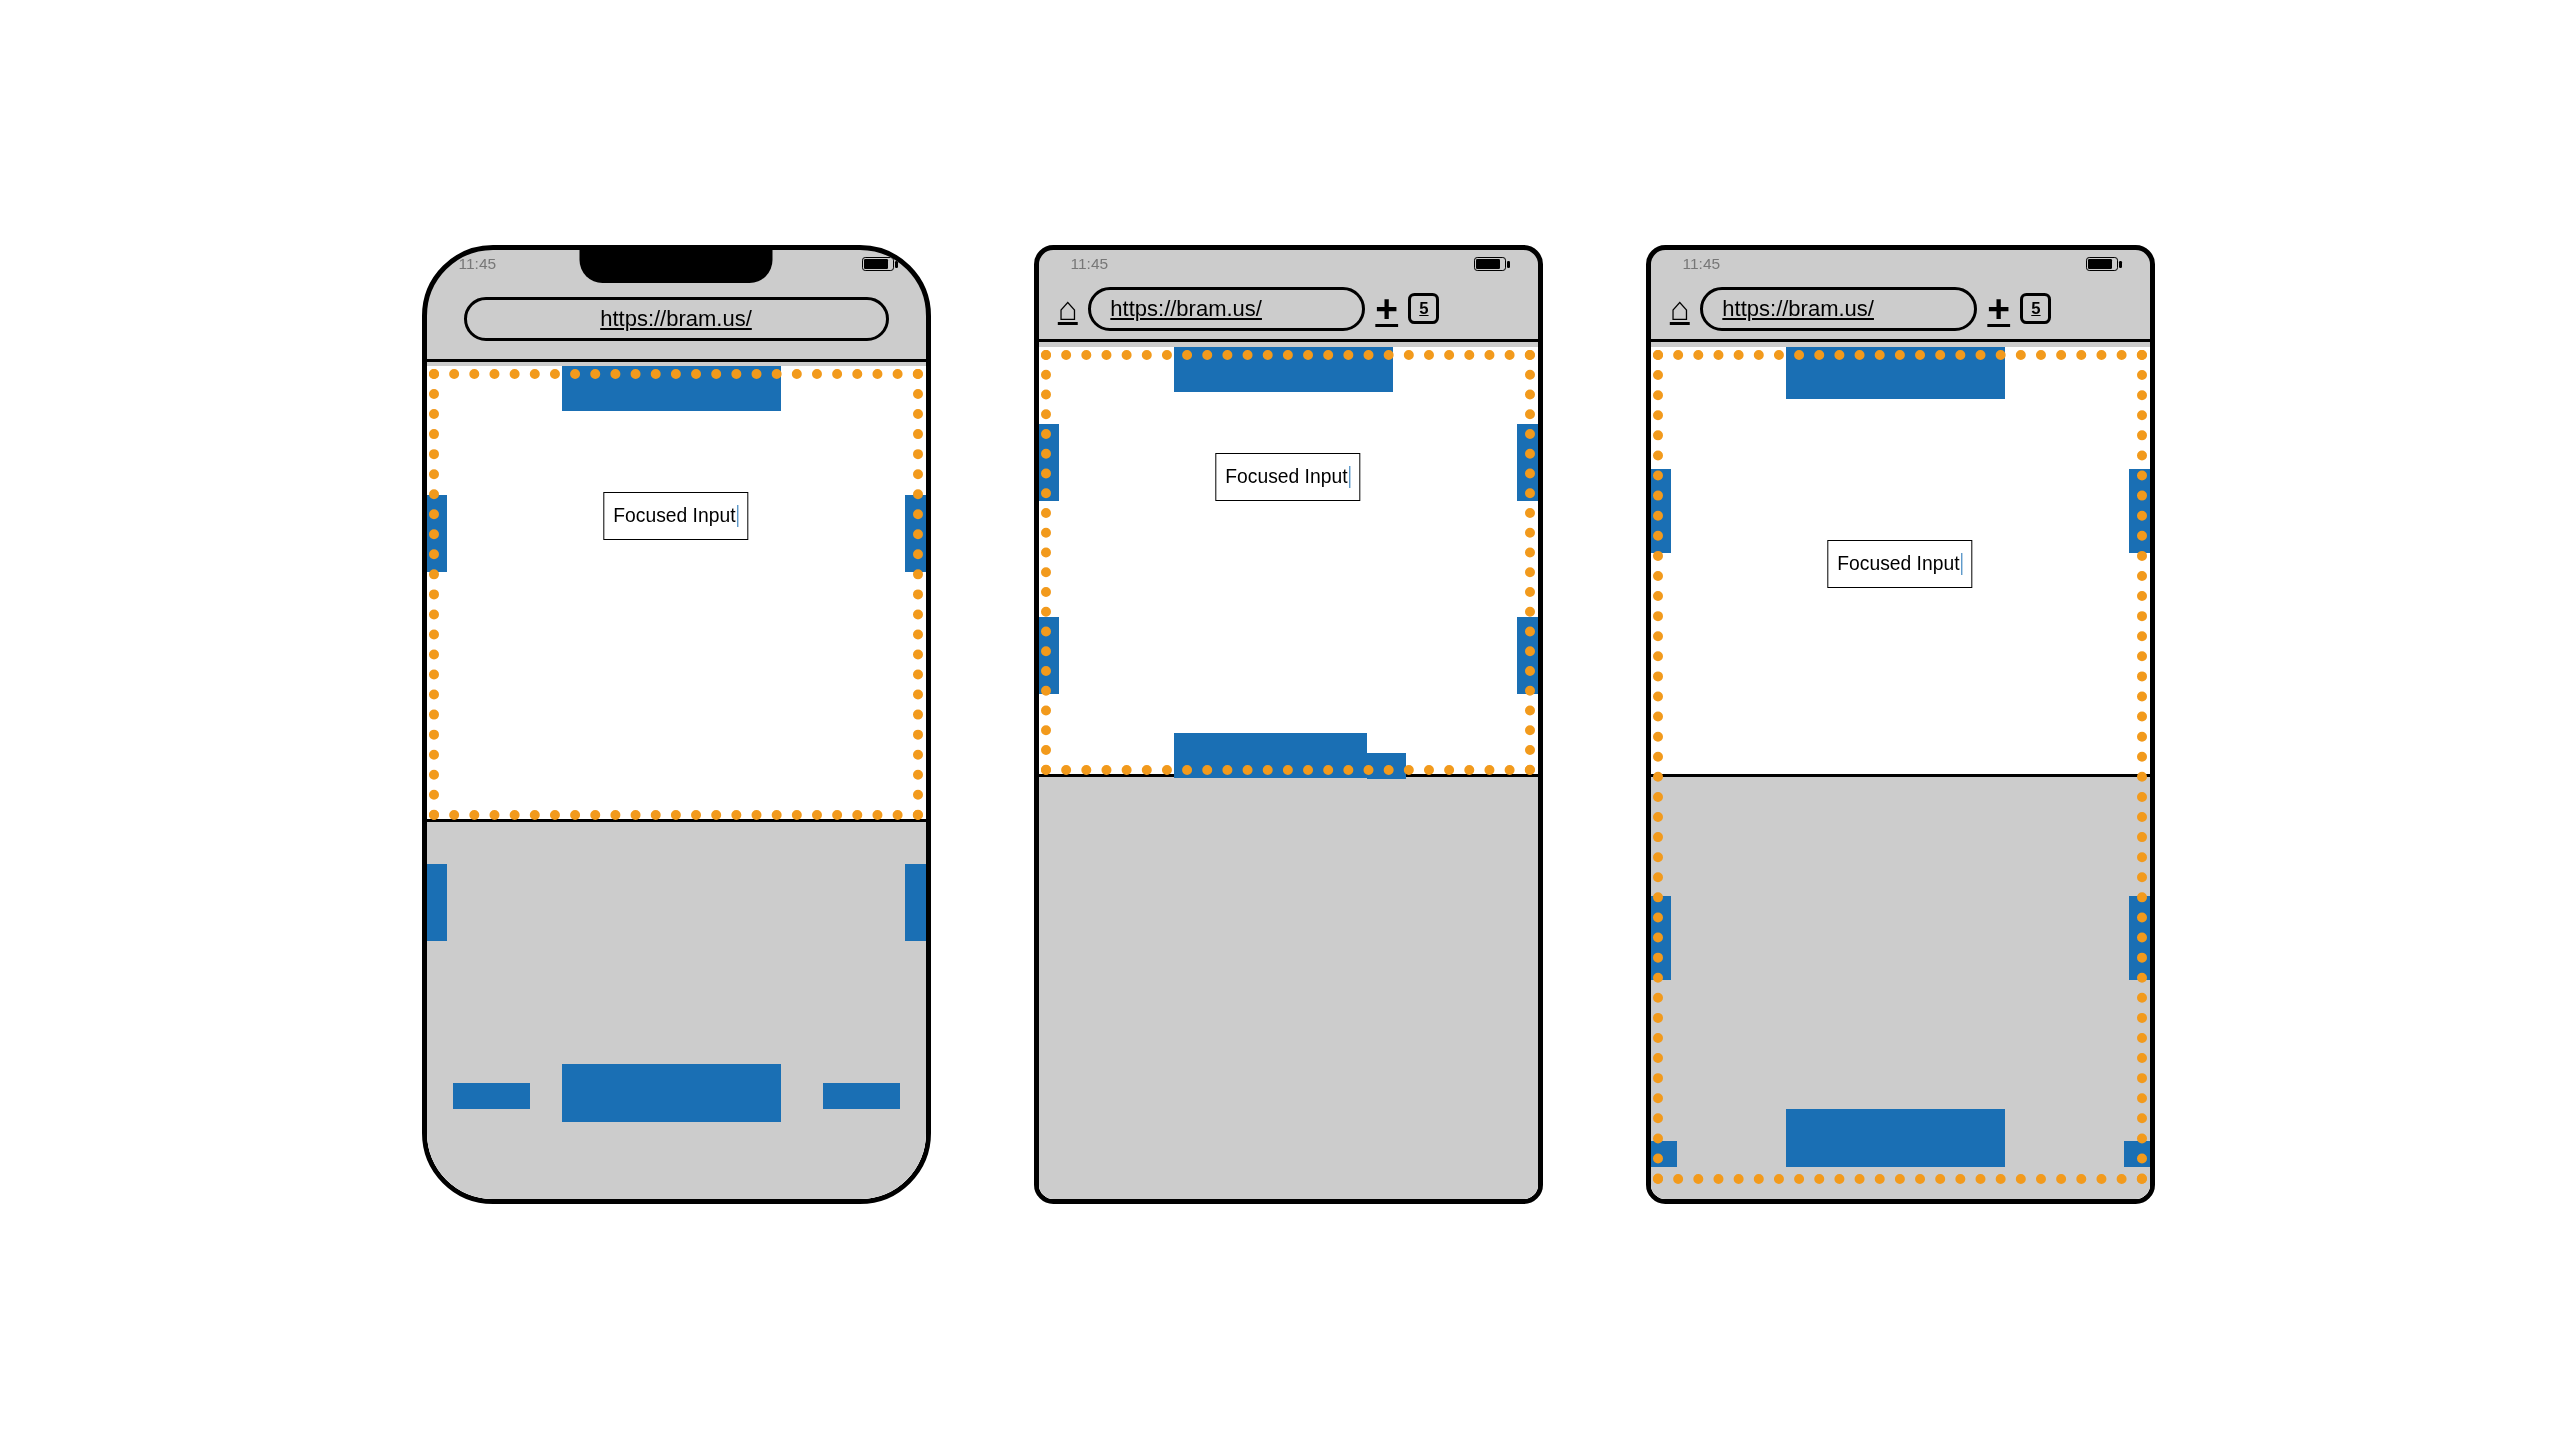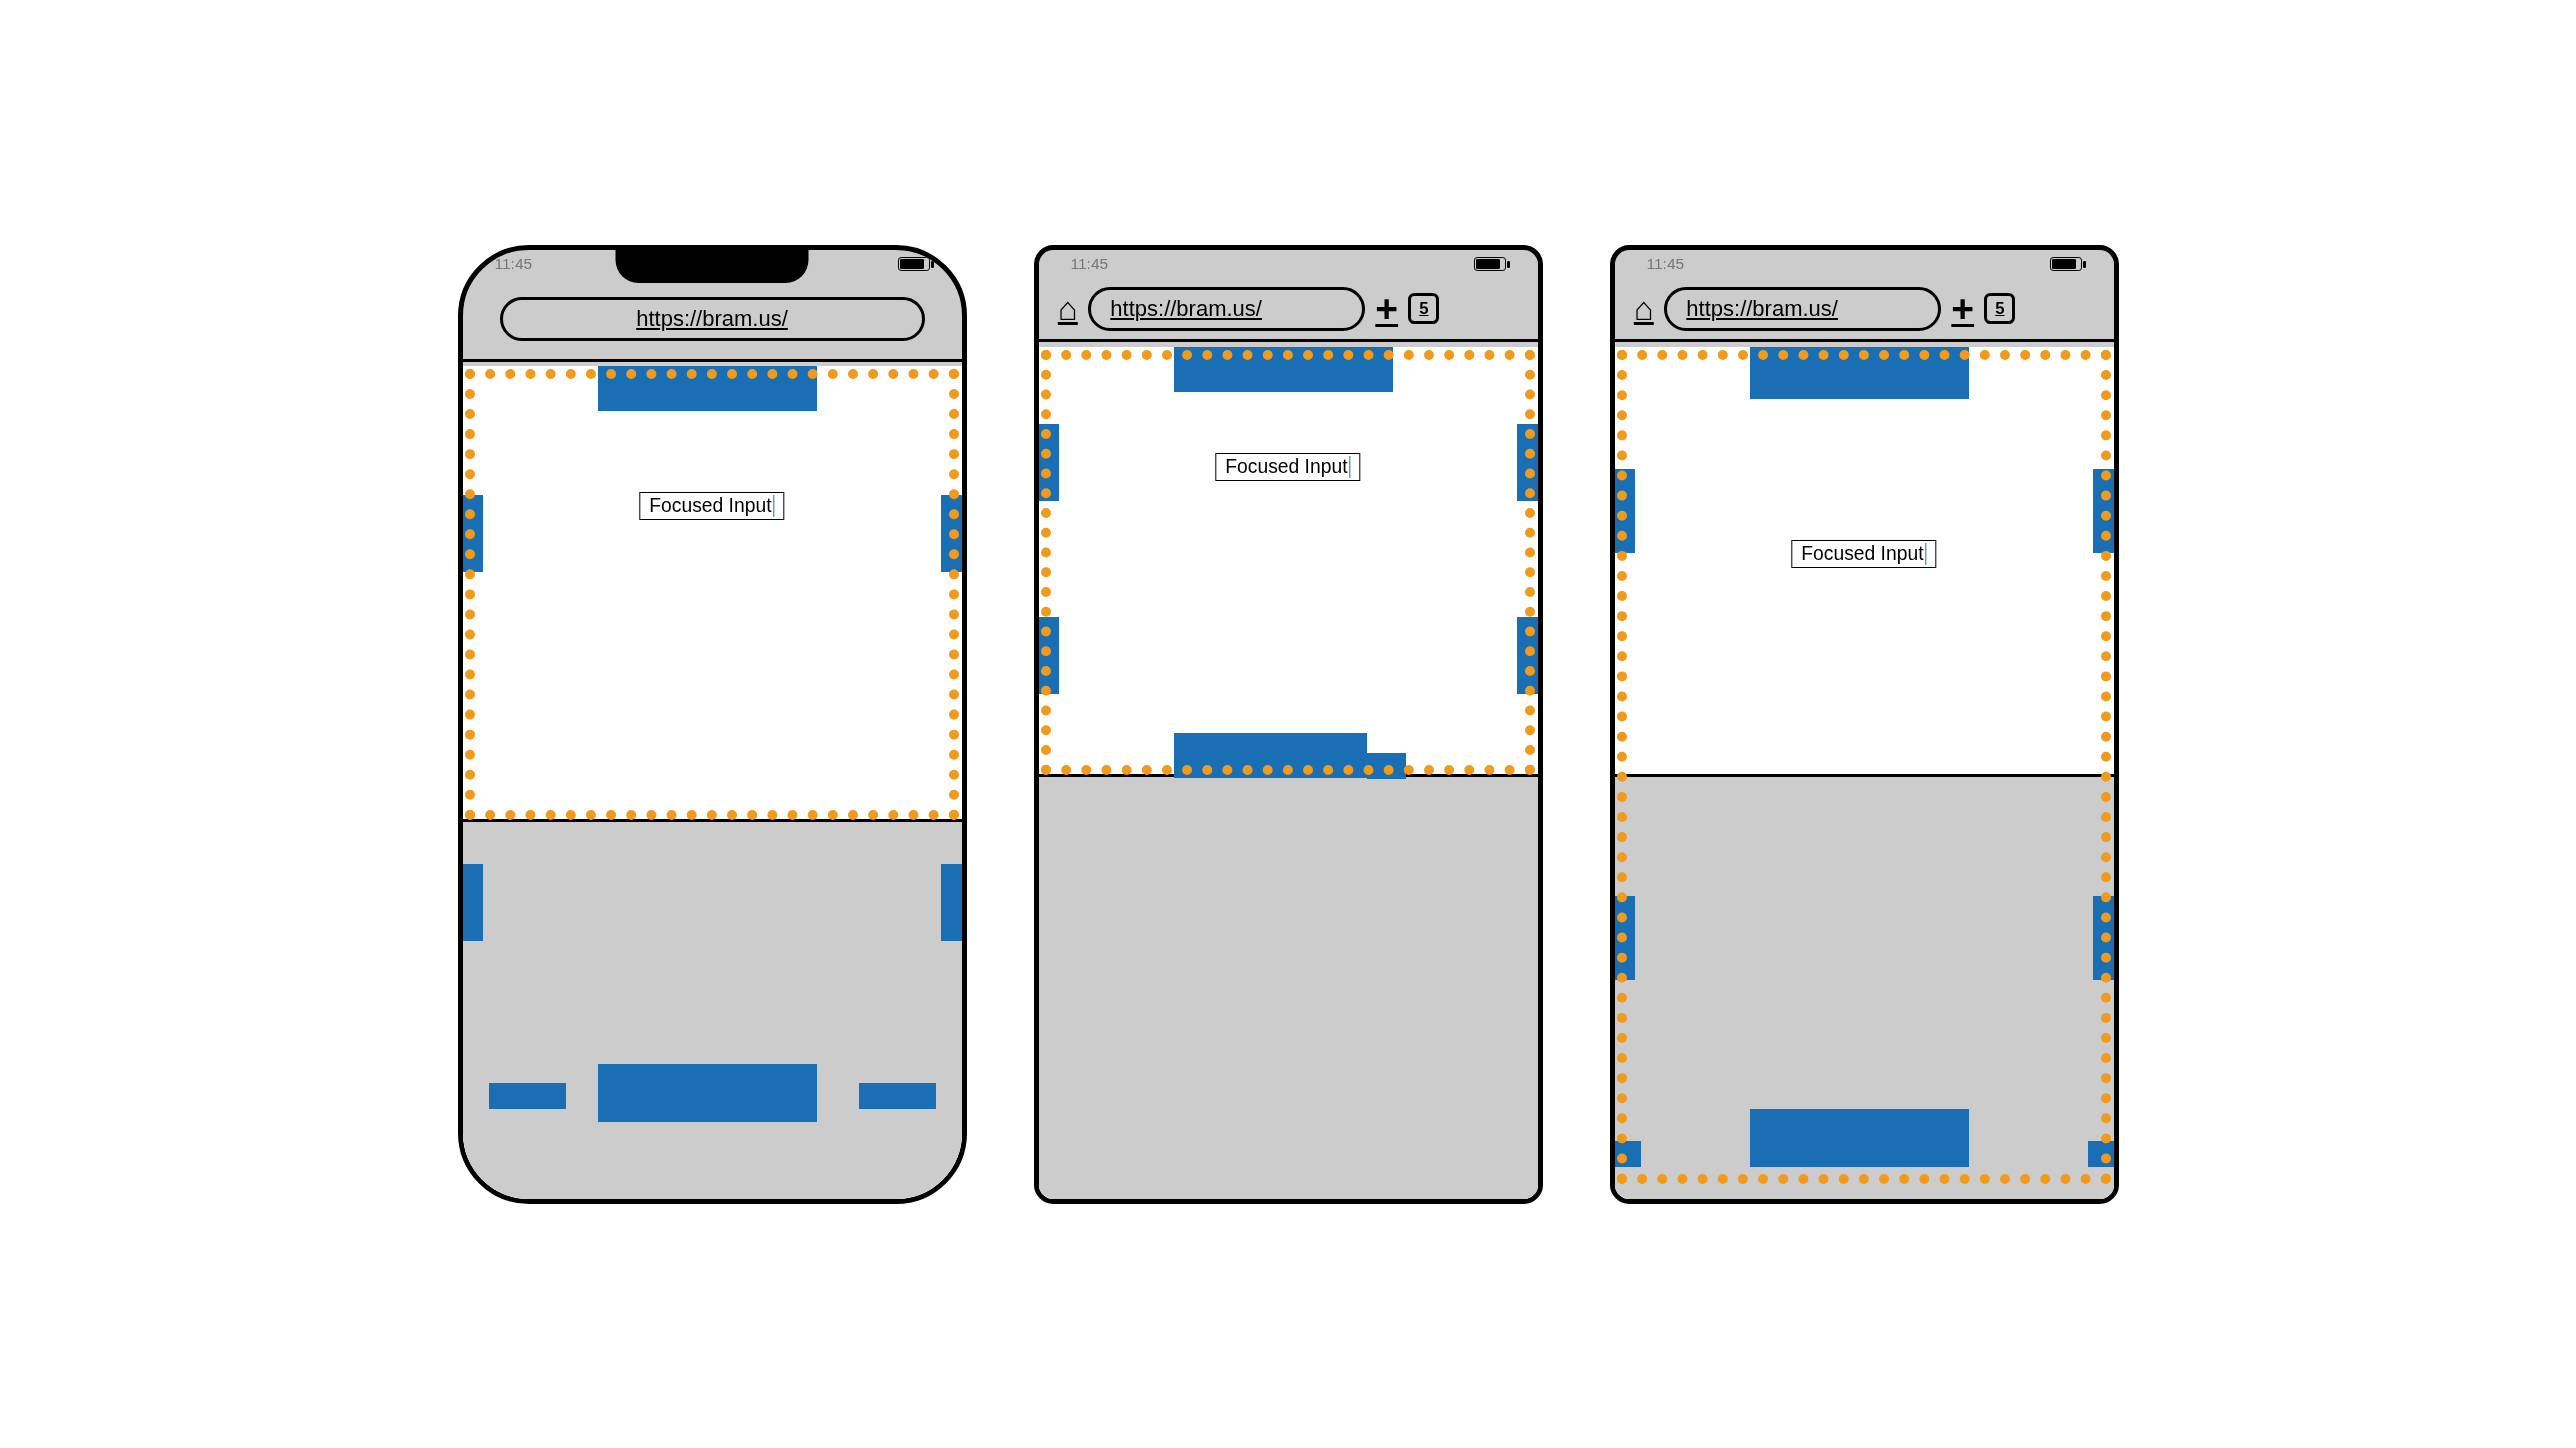--- a/index.html
+++ b/index.html
@@ -8,21 +8,21 @@
     background: #ffffff;
     width: 2576px;
     height: 1449px;
     font-family: -apple-system, "Helvetica Neue", Arial, sans-serif;
     display: flex;
     align-items: center;
     justify-content: center;
   }
   .row {
     display: flex;
-    gap: 67px;
+    gap: 103px;
     align-items: flex-start;
   }
   .phone {
     position: relative;
     border: 5.8px solid #000;
     background: #cccccc;
     overflow: hidden;
   }
   
   .p1 { width: 509px; height: 959px; border-radius: 71px; }
@@ -137,21 +137,21 @@
 
   
   .blue { position: absolute; background: #1a6fb4; z-index: 3; }
 
   
   .input-field {
     position: absolute;
     left: 50%; transform: translateX(-50%);
     border: 1.9px solid #000;
     background: #fff;
-    padding: 2px 9px;
+    padding: 12px 9px;
     font-size: 19.3px;
     color: #000;
     display: flex; align-items: center;
     z-index: 4;
   }
   .caret {
     display: inline-block;
     width: 1.9px; height: 22px;
     background: #1a6fb4;
     margin-left: 1.3px;

